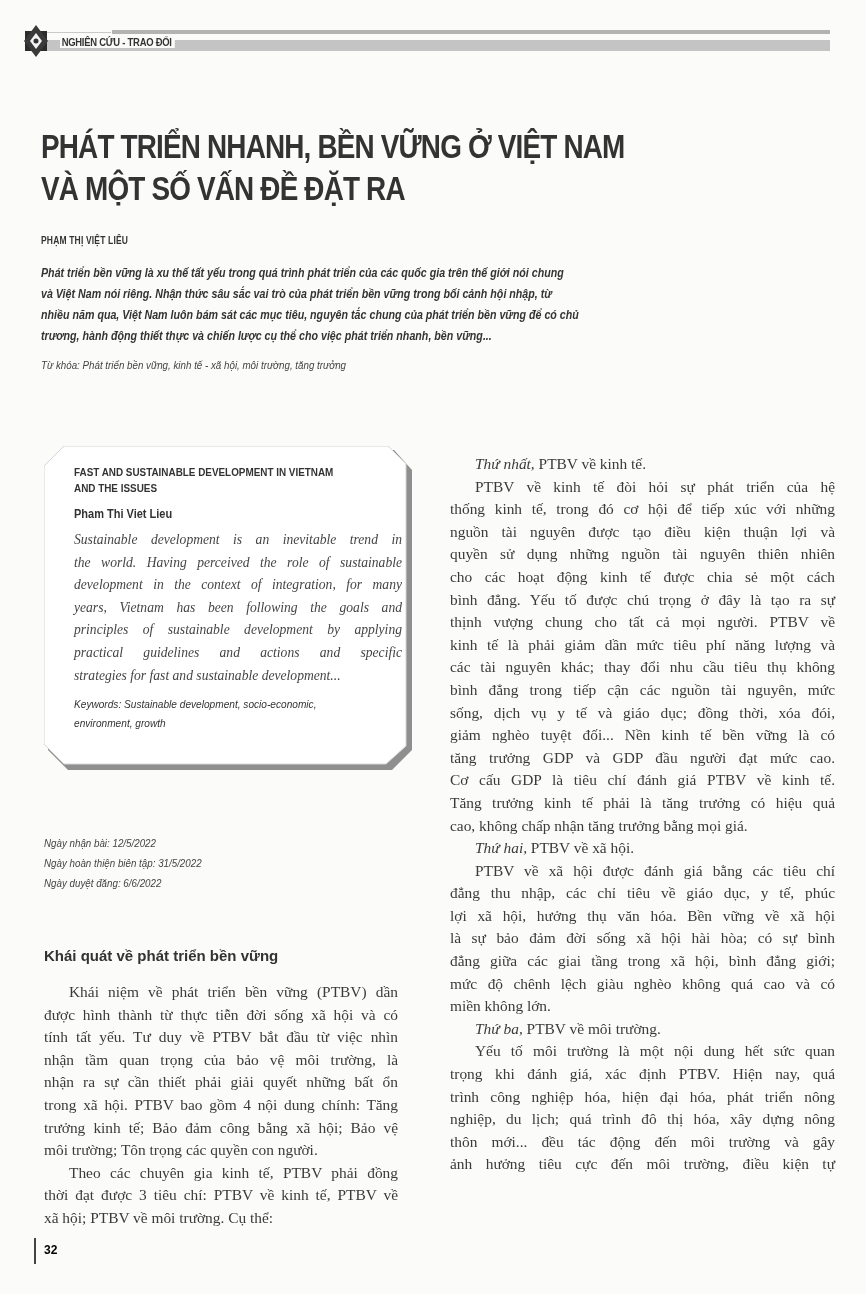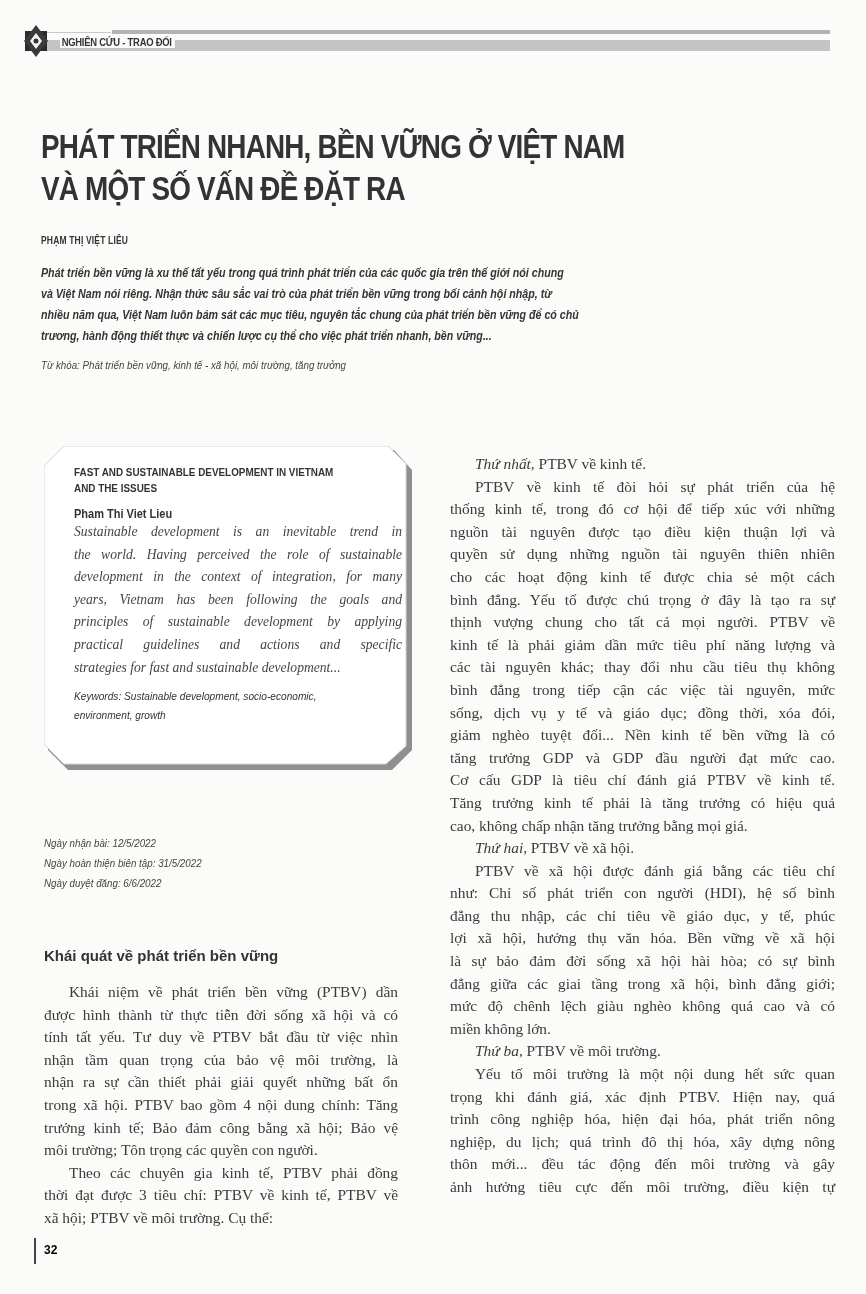--- a/index.html
+++ b/index.html
@@ -18,21 +18,21 @@
   .author { position:absolute; left:41px; top:235px; font:bold 10px "Liberation Sans", sans-serif; color:#333; letter-spacing:0.2px; transform:scaleX(0.85); transform-origin:left; white-space:nowrap; }
   .lead { position:absolute; left:41px; top:262px; width:760px; font:bold italic 13.2px "Liberation Sans", sans-serif; line-height:21px; color:#333; transform:scaleX(0.81); transform-origin:left; }
   .lead p { margin:0; white-space:nowrap; }
   .kw-vi { position:absolute; left:41px; top:359px; font:italic 11.5px "Liberation Sans", sans-serif; color:#444; transform:scaleX(0.85); transform-origin:left; white-space:nowrap; }
 
   .abstract-box { position:absolute; left:44px; top:446px; width:368px; height:324px; }
   .abstract-box svg { position:absolute; left:0; top:0; }
   .abstract-box .inner { position:absolute; left:30px; top:18px; width:328px; }
   .abs-title { font:bold 11.5px "Liberation Sans", sans-serif; line-height:16px; color:#333; transform:scaleX(0.86); transform-origin:left; white-space:nowrap; }
   .abs-author { margin-top:11px; font:bold 12.5px "Liberation Sans", sans-serif; color:#333; transform:scaleX(0.88); transform-origin:left; white-space:nowrap; }
-  .abs-text { font:italic 13.6px "Liberation Serif", serif; line-height:22.6px; color:#444; text-align:justify; text-align-last:justify; }
+  .abs-text { margin-top:8px; font:italic 13.6px "Liberation Serif", serif; line-height:22.6px; color:#444; text-align:justify; text-align-last:justify; }
   .abs-text span { display:block; text-align:justify; text-align-last:justify; }
   .abs-text span.last { text-align-last:left; }
   .abs-kw { margin-top:8px; font:italic 11.5px "Liberation Sans", sans-serif; line-height:19px; color:#333; transform:scaleX(0.88); transform-origin:left; }
   .abs-kw span { display:block; white-space:nowrap; }
 
   .dates { position:absolute; left:44px; top:833px; font:italic 11.5px "Liberation Sans", sans-serif; line-height:20px; color:#444; transform:scaleX(0.85); transform-origin:left; }
   .dates div { white-space:nowrap; }
 
   .section-heading { position:absolute; left:44px; top:947px; font:bold 15px "Liberation Sans", sans-serif; color:#333; }
 
@@ -129,30 +129,29 @@
   <p class="ind l"><i>Thứ nhất,</i><span> PTBV về kinh tế.</span></p>
   <p class="ind">PTBV về kinh tế đòi hỏi sự phát triển của hệ</p>
   <p>thống kinh tế, trong đó cơ hội để tiếp xúc với những</p>
   <p>nguồn tài nguyên được tạo điều kiện thuận lợi và</p>
   <p>quyền sử dụng những nguồn tài nguyên thiên nhiên</p>
   <p>cho các hoạt động kinh tế được chia sẻ một cách</p>
   <p>bình đẳng. Yếu tố được chú trọng ở đây là tạo ra sự</p>
   <p>thịnh vượng chung cho tất cả mọi người. PTBV về</p>
   <p>kinh tế là phải giảm dần mức tiêu phí năng lượng và</p>
   <p>các tài nguyên khác; thay đổi nhu cầu tiêu thụ không</p>
-  <p>bình đẳng trong tiếp cận các việc tài nguyên, mức</p>
+  <p>bình đẳng trong tiếp cận các nguồn tài nguyên, mức</p>
   <p>sống, dịch vụ y tế và giáo dục; đồng thời, xóa đói,</p>
   <p>giảm nghèo tuyệt đối... Nền kinh tế bền vững là có</p>
   <p>tăng trưởng GDP và GDP đầu người đạt mức cao.</p>
   <p>Cơ cấu GDP là tiêu chí đánh giá PTBV về kinh tế.</p>
   <p>Tăng trưởng kinh tế phải là tăng trưởng có hiệu quả</p>
   <p class="l">cao, không chấp nhận tăng trưởng bằng mọi giá.</p>
   <p class="ind l"><i>Thứ hai,</i><span> PTBV về xã hội.</span></p>
   <p class="ind">PTBV về xã hội được đánh giá bằng các tiêu chí</p>
-  <p>như: Chỉ số phát triển con người (HDI), hệ số bình</p>
   <p>đẳng thu nhập, các chỉ tiêu về giáo dục, y tế, phúc</p>
   <p>lợi xã hội, hưởng thụ văn hóa. Bền vững về xã hội</p>
   <p>là sự bảo đảm đời sống xã hội hài hòa; có sự bình</p>
   <p>đẳng giữa các giai tầng trong xã hội, bình đẳng giới;</p>
   <p>mức độ chênh lệch giàu nghèo không quá cao và có</p>
   <p class="l">miền không lớn.</p>
   <p class="ind l"><i>Thứ ba,</i><span> PTBV về môi trường.</span></p>
   <p class="ind">Yếu tố môi trường là một nội dung hết sức quan</p>
   <p>trọng khi đánh giá, xác định PTBV. Hiện nay, quá</p>
   <p>trình công nghiệp hóa, hiện đại hóa, phát triển nông</p>

